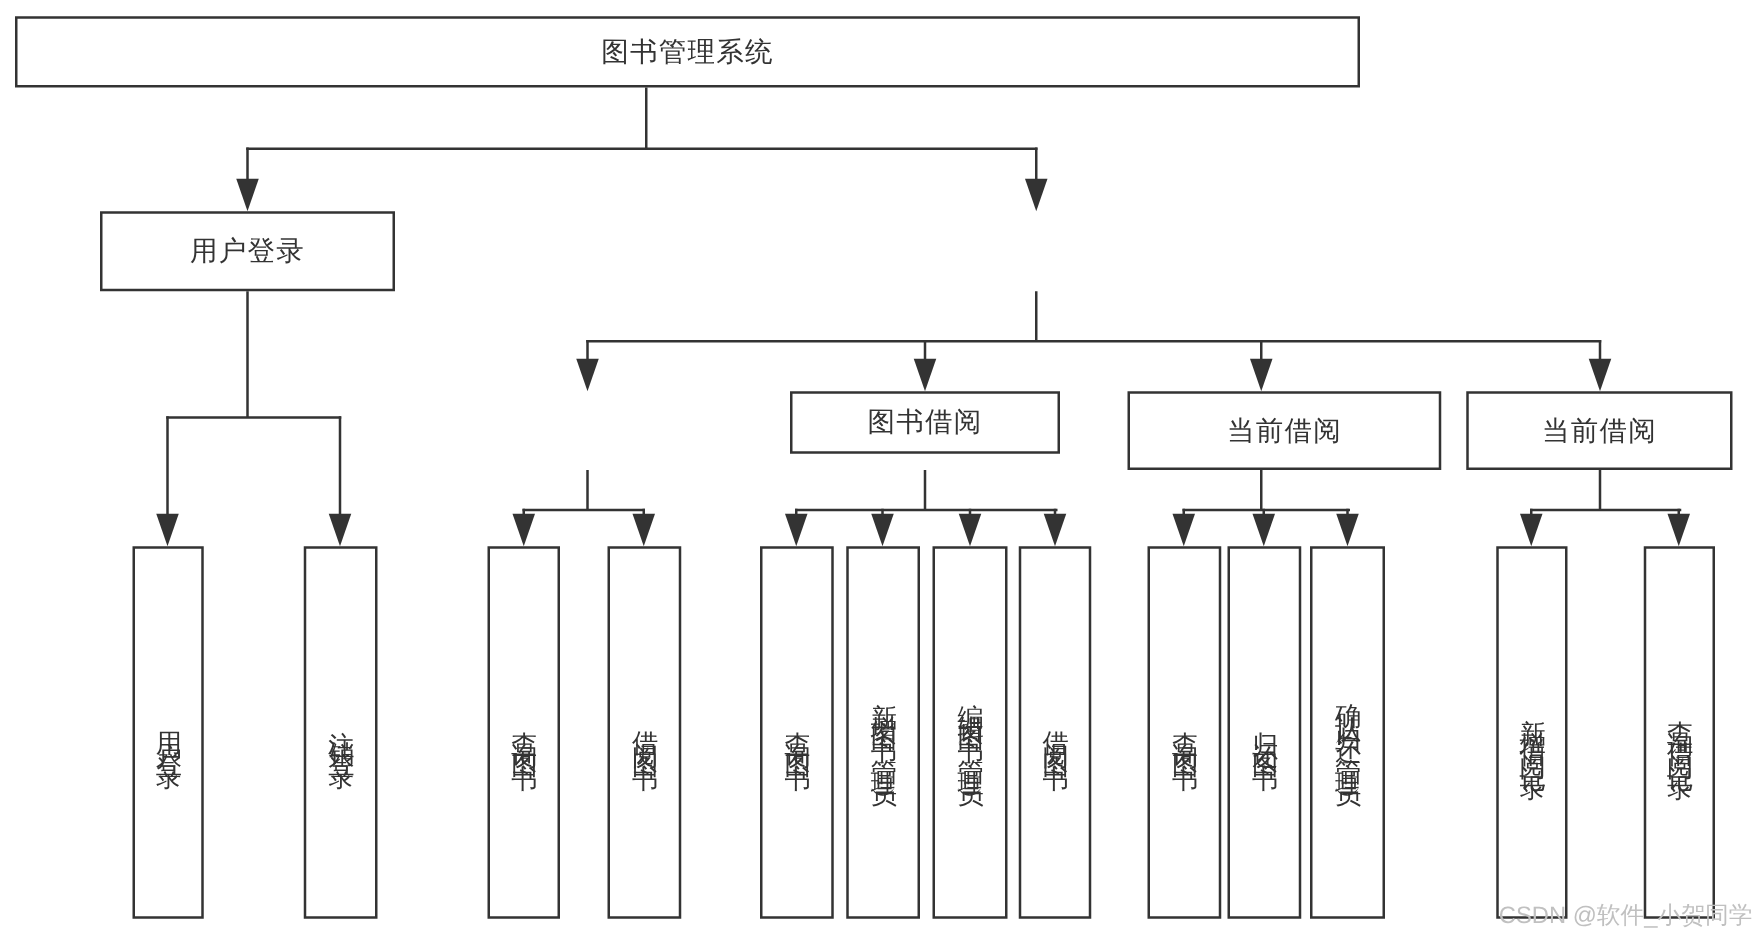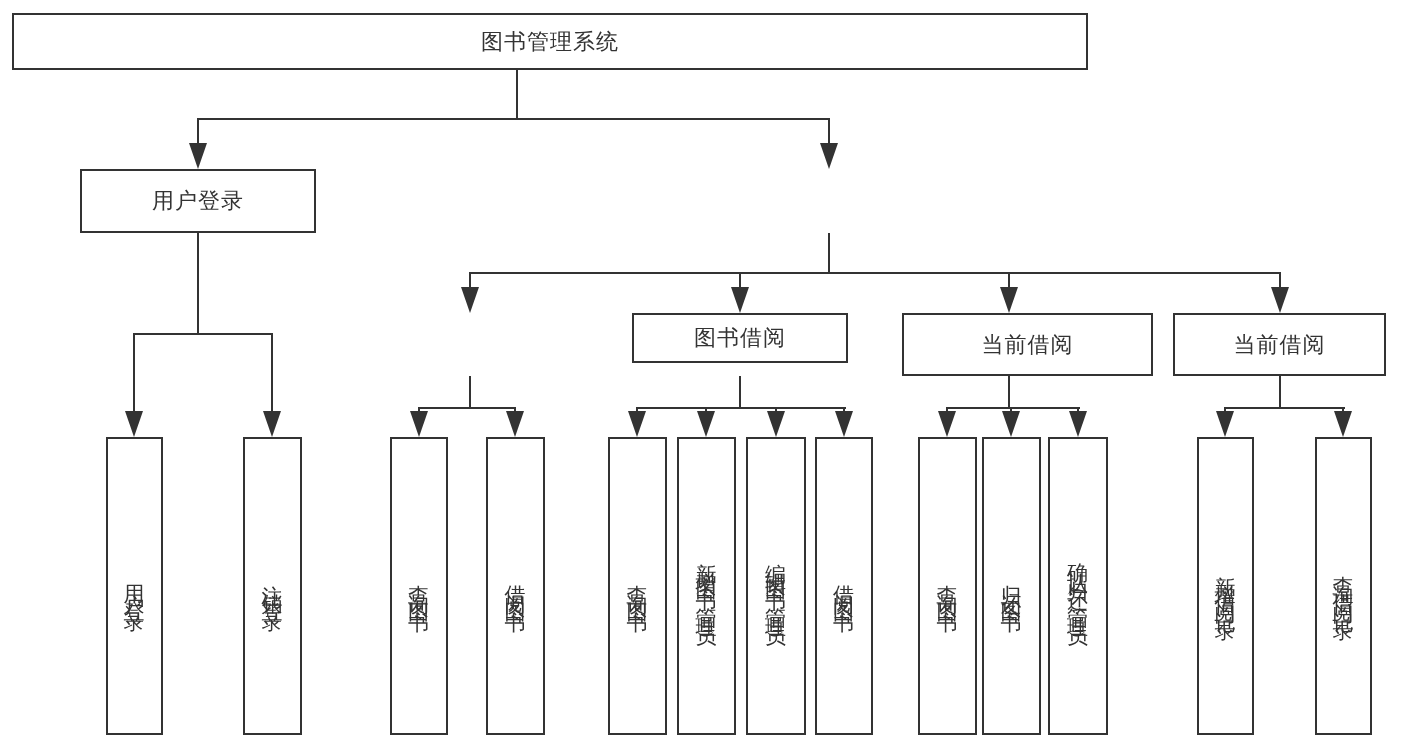--- a/index.html
+++ b/index.html
@@ -183,14 +183,15 @@
   <div class="box v" style="left:1048px;width:60px">
     <span class="vlbl">确认归还（管理员）</span>
   </div>
   <div class="box v" style="left:1197px;width:57px">
     <span class="vlbl">新增借阅记录</span>
   </div>
   <div class="box v" style="left:1315px;width:57px">
     <span class="vlbl">查询借阅记录</span>
   </div>
 
+  <div class="watermark">CSDN @软件_小贺同学</div>
 
 </div>
 
 </body></html>

